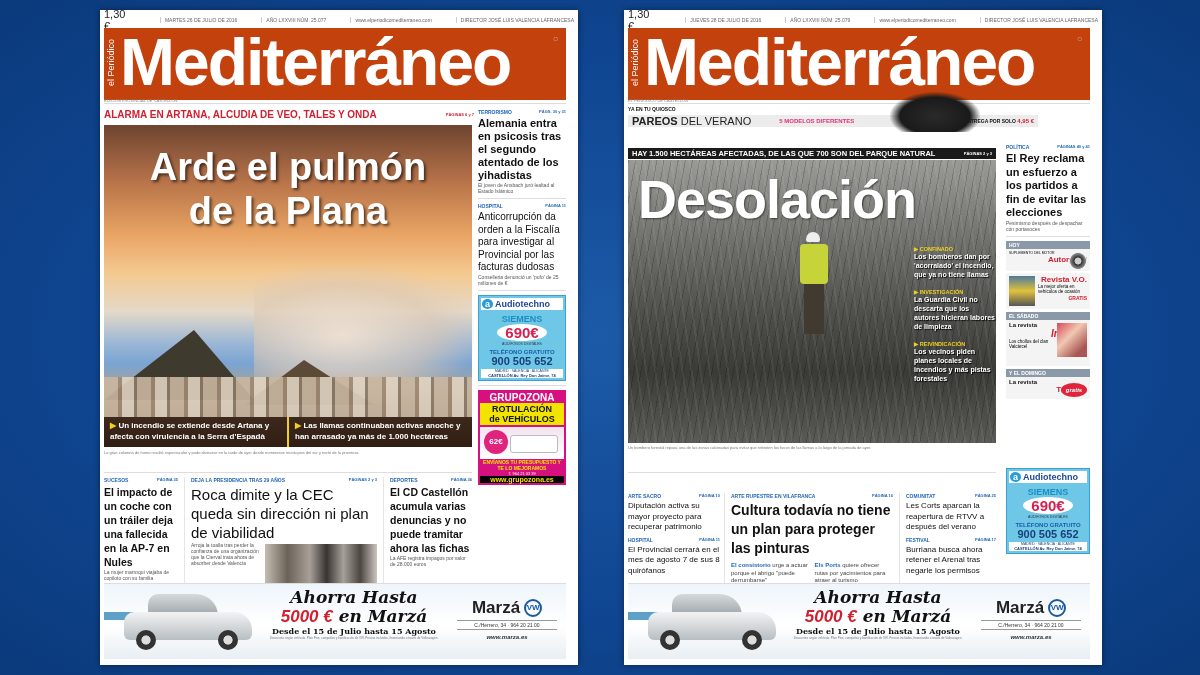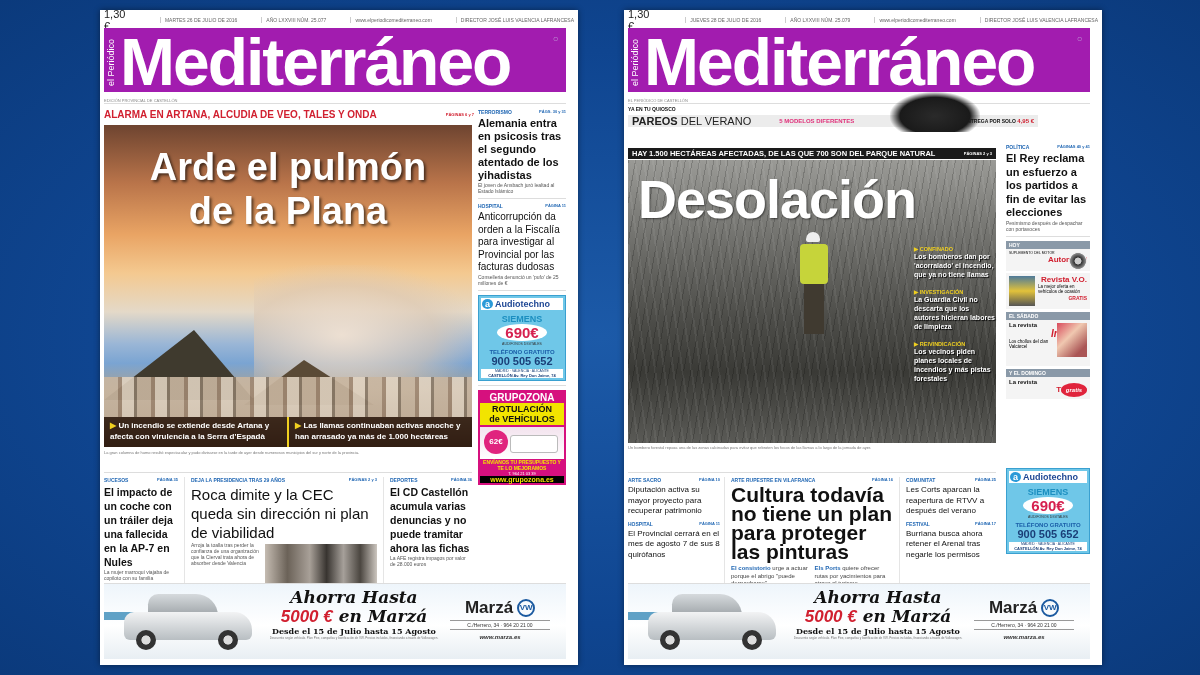--- a/index.html
+++ b/index.html
@@ -15,22 +15,22 @@
     overflow: hidden;
   }
   #page-left { left: 100px; }
   #page-right { left: 624px; }
 
   .topbar { position: absolute; left: 4px; top: 3px; right: 4px; height: 14px;
     display: flex; align-items: center; font-size: 5px; color: #666; gap: 24px; }
   .topbar .price { font-size: 11px; color: #222; font-weight: normal; margin-right: 6px; }
   .topbar .cell { border-left: 1px solid #ccc; padding-left: 4px; line-height: 6px; white-space: nowrap; }
 
-  .masthead { position: absolute; left: 4px; top: 18px; width: 462px; height: 64px;
-    background: #a21caf; color: #fff; }
+  .masthead { position: absolute; left: 4px; top: 18px; width: 462px; height: 72px;
+    background: #c2410c; color: #fff; }
   .masthead .side { position: absolute; left: 2px; top: 6px; width: 12px; height: 56px;
     writing-mode: vertical-rl; transform: rotate(180deg); font-size: 9px; text-align: center; }
   .masthead .title { position: absolute; left: 16px; top: -4px; font-size: 66px; font-weight: bold;
     letter-spacing: -2px; font-family: "Liberation Sans", sans-serif; }
   .masthead .logo-mini { position: absolute; right: 8px; top: 8px; font-size: 4px; color:#cfd8ec; }
   .subline { position: absolute; left: 4px; top: 88px; font-size: 4px; color: #888; width: 462px;
     border-bottom: 1px solid #ddd; height: 6px; }
 
   .kicker-red { color: #d12030; font-weight: bold; font-size: 10px; }
   .sec-label { color: #1f66b3; font-weight: bold; font-size: 5px; text-transform: uppercase; }
@@ -102,21 +102,21 @@
   .car-ad .car .roof { position:absolute; left: 24px; top: 0; width: 70px; height: 22px; background: linear-gradient(#d6dadd,#9ea4a8); border-radius: 14px 30px 0 0; }
   .car-ad .car .bod { position:absolute; left: 0; top: 18px; width: 128px; height: 28px; background: linear-gradient(#f2f3f4,#b8bec2); border-radius: 10px 18px 6px 6px; }
   .car-ad .car .w1, .car-ad .car .w2 { position:absolute; top: 36px; width: 20px; height: 20px; border-radius: 50%; background: radial-gradient(#ddd 30%, #333 35%); }
   .car-ad .car .w1 { left: 12px; } .car-ad .car .w2 { left: 94px; }
   .car-ad .slogan { position:absolute; left: 160px; top: 4px; width: 180px; text-align:center; }
   .car-ad .s1 { font-family: "DejaVu Serif", serif; font-style: italic; font-weight: bold; font-size: 17px; color: #111; line-height: 19px; }
   .car-ad .s2 { font-family: "DejaVu Serif", serif; font-style: italic; font-weight: bold; font-size: 17px; color: #111; line-height: 19px; }
   .car-ad .s2 .red { color: #d12030; font-family: "Liberation Sans", sans-serif; }
   .car-ad .s3 { font-family: "DejaVu Serif", serif; font-weight: bold; font-size: 8px; color: #111; }
   .car-ad .s4 { font-size: 3px; color: #777; }
-  .car-ad .brandbox { position:absolute; right: 16px; top: 14px; width: 100px; text-align: center; }
+  .car-ad .brandbox { position:absolute; right: 9px; top: 14px; width: 100px; text-align: center; }
   .car-ad .marza { font-size: 17px; font-weight: bold; color: #222; display:flex; align-items:center; justify-content:center; gap: 4px; }
   .car-ad .vw { width: 18px; height: 18px; border-radius: 50%; border: 2px solid #1b5aa0; color: #1b5aa0; font-size: 8px; font-weight: bold; line-height: 14px; text-align:center; }
   .car-ad .addr { font-size: 5px; color: #333; border-top: 1px solid #999; border-bottom: 1px solid #999; margin-top: 2px; padding: 1px 0; }
   .car-ad .web { font-size: 6px; font-style: italic; font-weight: bold; color: #333; margin-top: 4px; }
 
   
   .r-promo { position: absolute; left: 4px; top: 96px; width: 462px; height: 30px; }
   .r-promo .ya { font-size: 5px; font-weight: bold; color: #111; }
   .r-promo .line { position:absolute; left: 0; top: 9px; width: 410px; height: 12px; background: #ececec; display:flex; align-items:center; padding-left: 4px; }
   .r-promo .par { font-size: 11px; color: #222; }
@@ -150,26 +150,26 @@
   .box-head { background: #8a99a8; color: #fff; font-size: 5px; font-weight: bold; padding: 1px 3px; text-transform: uppercase; margin-top: 3px; }
   .box-body { background: #f4f4f4; padding: 2px 3px; font-size: 6px; min-height: 22px; position: relative; }
   .box-body .red { color: #d12030; font-weight: bold; text-align: right; }
   .box-body .bk { color: #111; font-weight: bold; }
   .box-body .thumb { position:absolute; right: 3px; top: 3px; width: 26px; height: 20px; }
   .thumb-tire { background: radial-gradient(circle, #ccc 25%, #333 30%, #888 60%, #eee 65%); border-radius: 50%; width: 18px !important; height: 18px !important; }
   .thumb-car { background: linear-gradient(#4e7a9a, #e2c23a 50%, #555); }
   .thumb-mag { background: linear-gradient(135deg, #d94a5c, #f0c8b0 40%, #a55 80%); width: 30px !important; height: 34px !important; }
   .thumb-gratis { background: #e0243c; color: #fff; font-size: 6px; font-weight: bold; border-radius: 50%; text-align: center; line-height: 14px; width: 26px !important; height: 14px !important; font-style: italic; }
 
-  .r-bottom { position: absolute; left: 4px; top: 462px; width: 368px; height: 112px; display:flex; border-top: 1px solid #ddd; padding-top: 4px; }
+  .r-bottom { position: absolute; left: 4px; top: 462px; width: 368px; height: 112px; display:flex; border-top: 1px solid #ddd; padding-top: 20px; }
   .r-bottom .c1 { width: 96px; padding-right: 4px; }
   .r-bottom .c2 { width: 176px; padding: 0 6px; border-left: 1px solid #e5e5e5; border-right: 1px solid #e5e5e5; }
   .r-bottom .c3 { width: 96px; padding-left: 6px; }
   .r-bottom .hn { font-size: 8px; line-height: 10.5px; margin-bottom: 4px; }
-  .r-bottom .big { font-size: 21px; line-height: 19px; font-weight: bold; color: #111; }
+  .r-bottom .big { font-size: 14px; line-height: 19px; font-weight: bold; color: #111; }
   .r-bottom .subs { display:flex; gap: 6px; margin-top: 4px; }
   .r-bottom .subs div { font-size: 6px; line-height: 7.5px; color: #444; }
   .r-bottom .subs b { color: #1f66b3; }
   .r-ad-audio { position: absolute; left: 382px; top: 458px; width: 84px; }
 </style>
 </head>
 <body>
 
 <div class="page" id="page-left">
   <div class="topbar">

